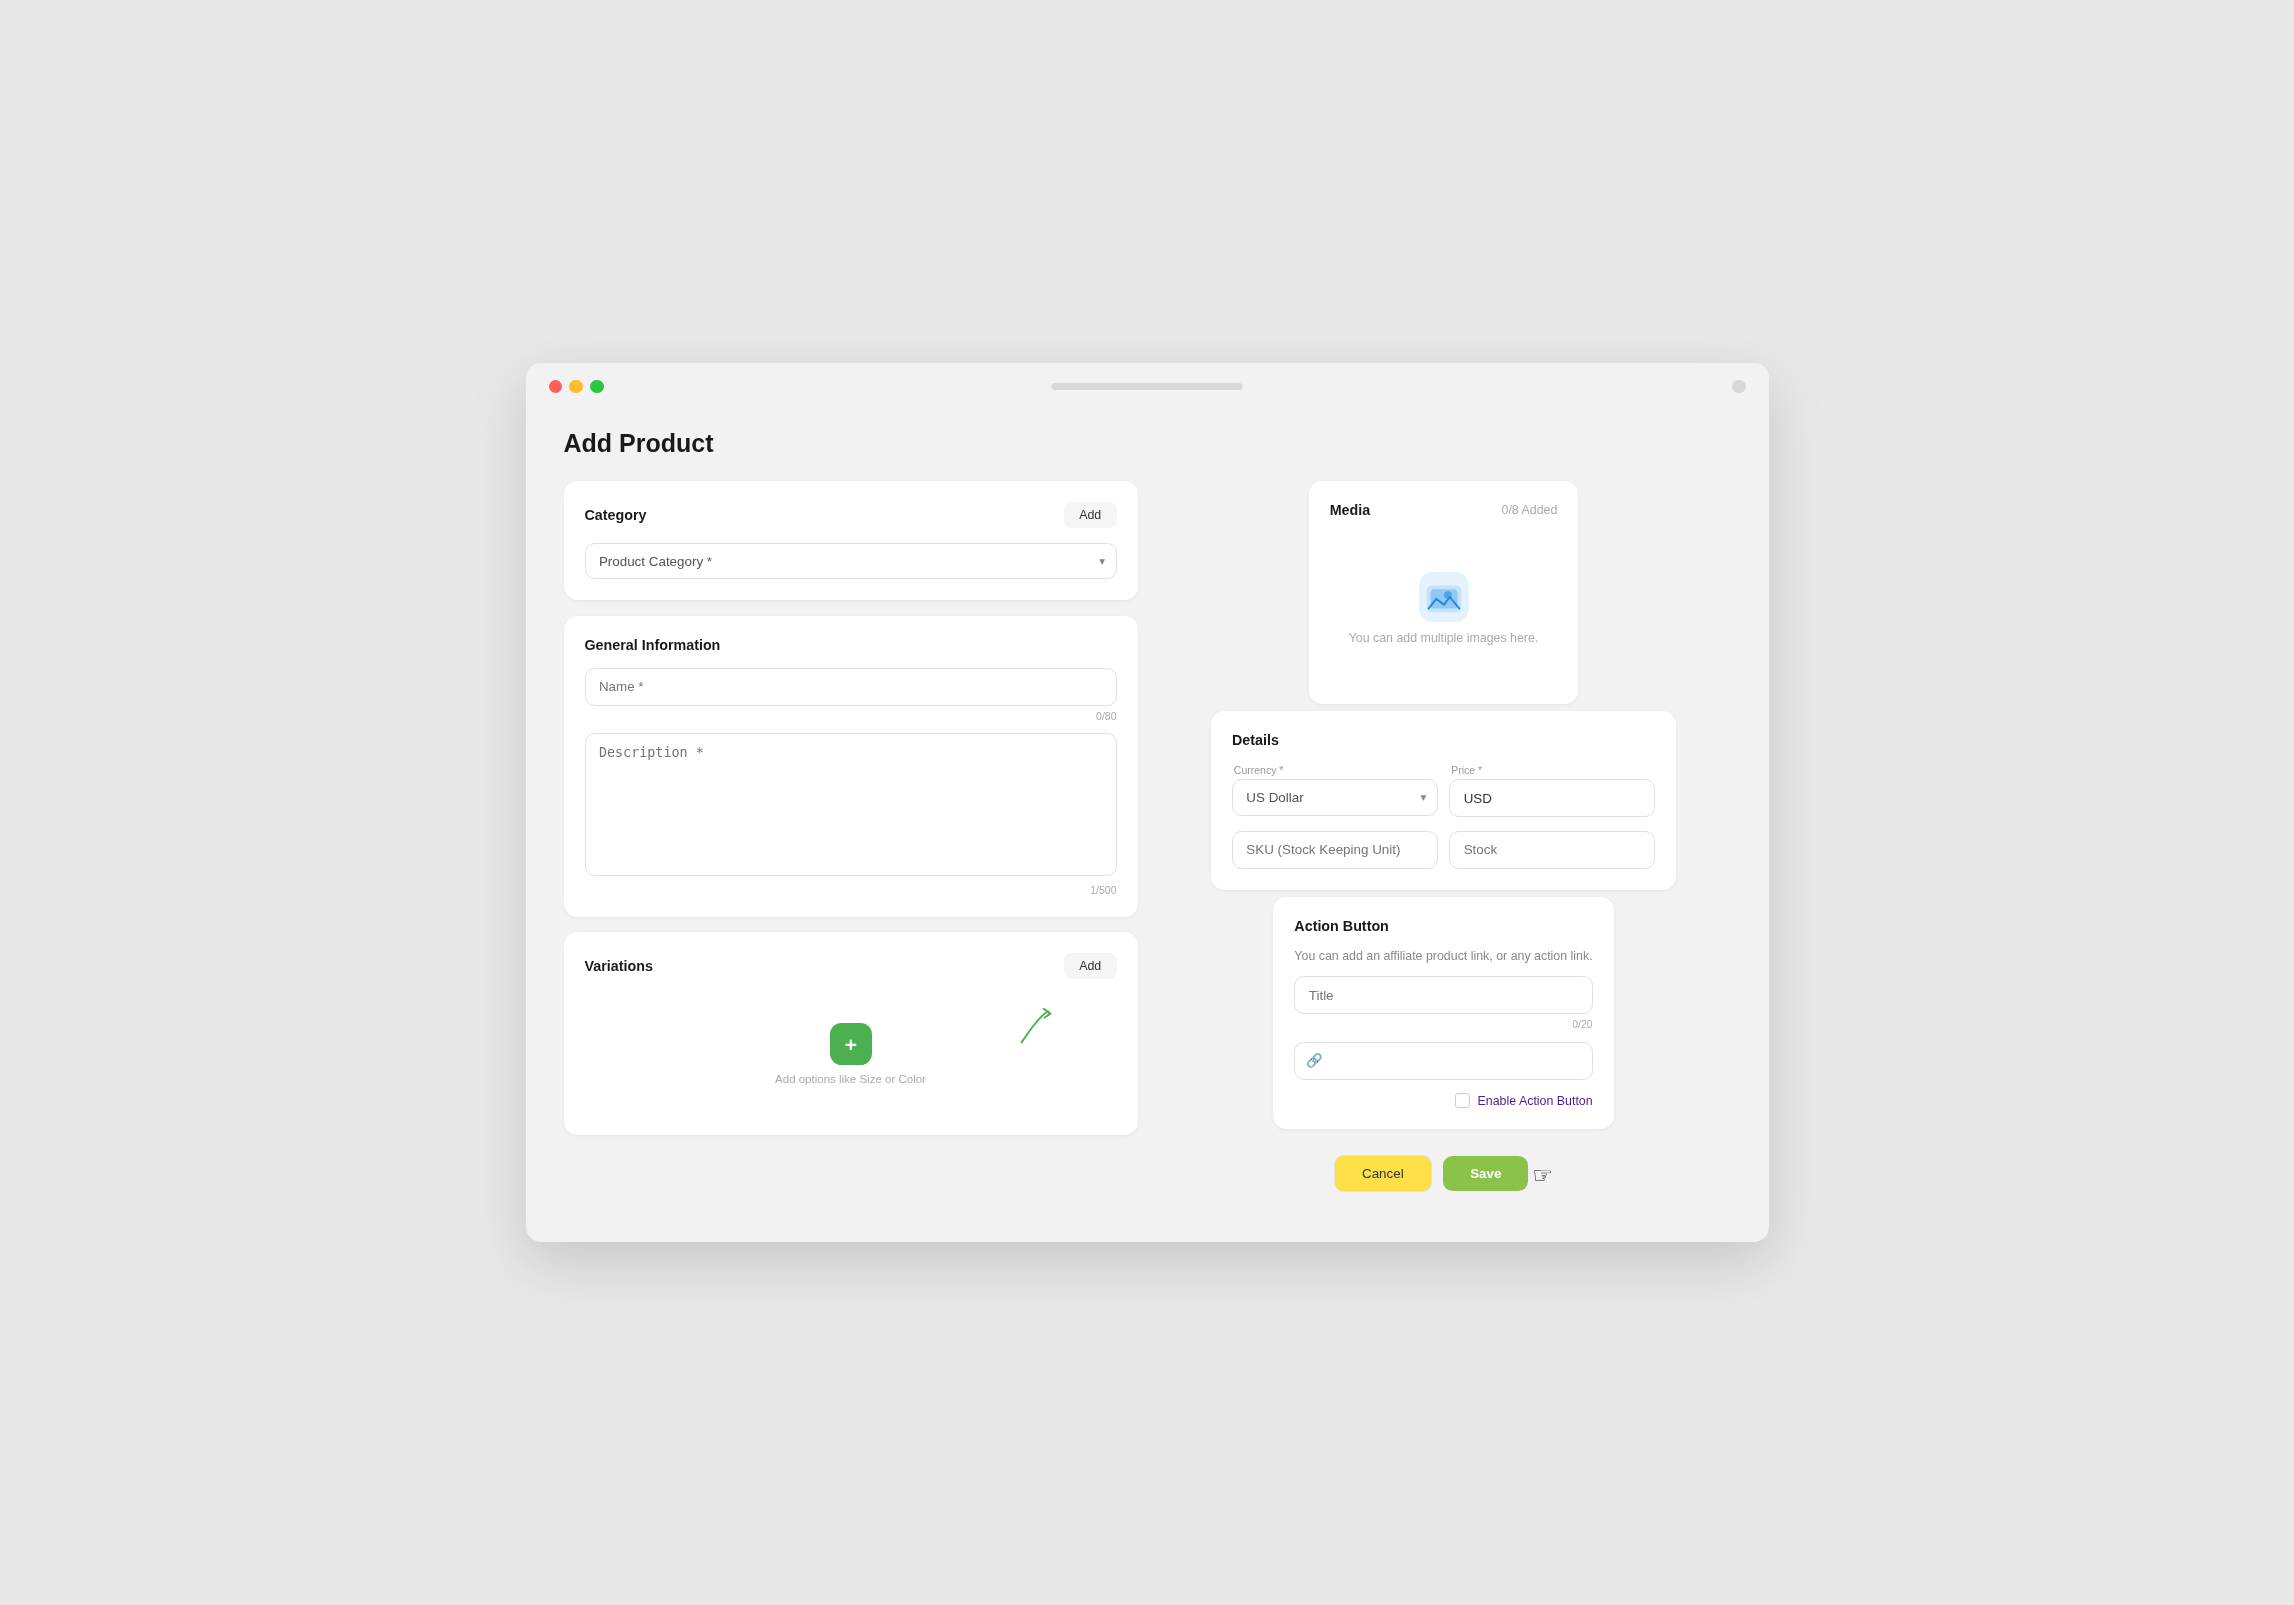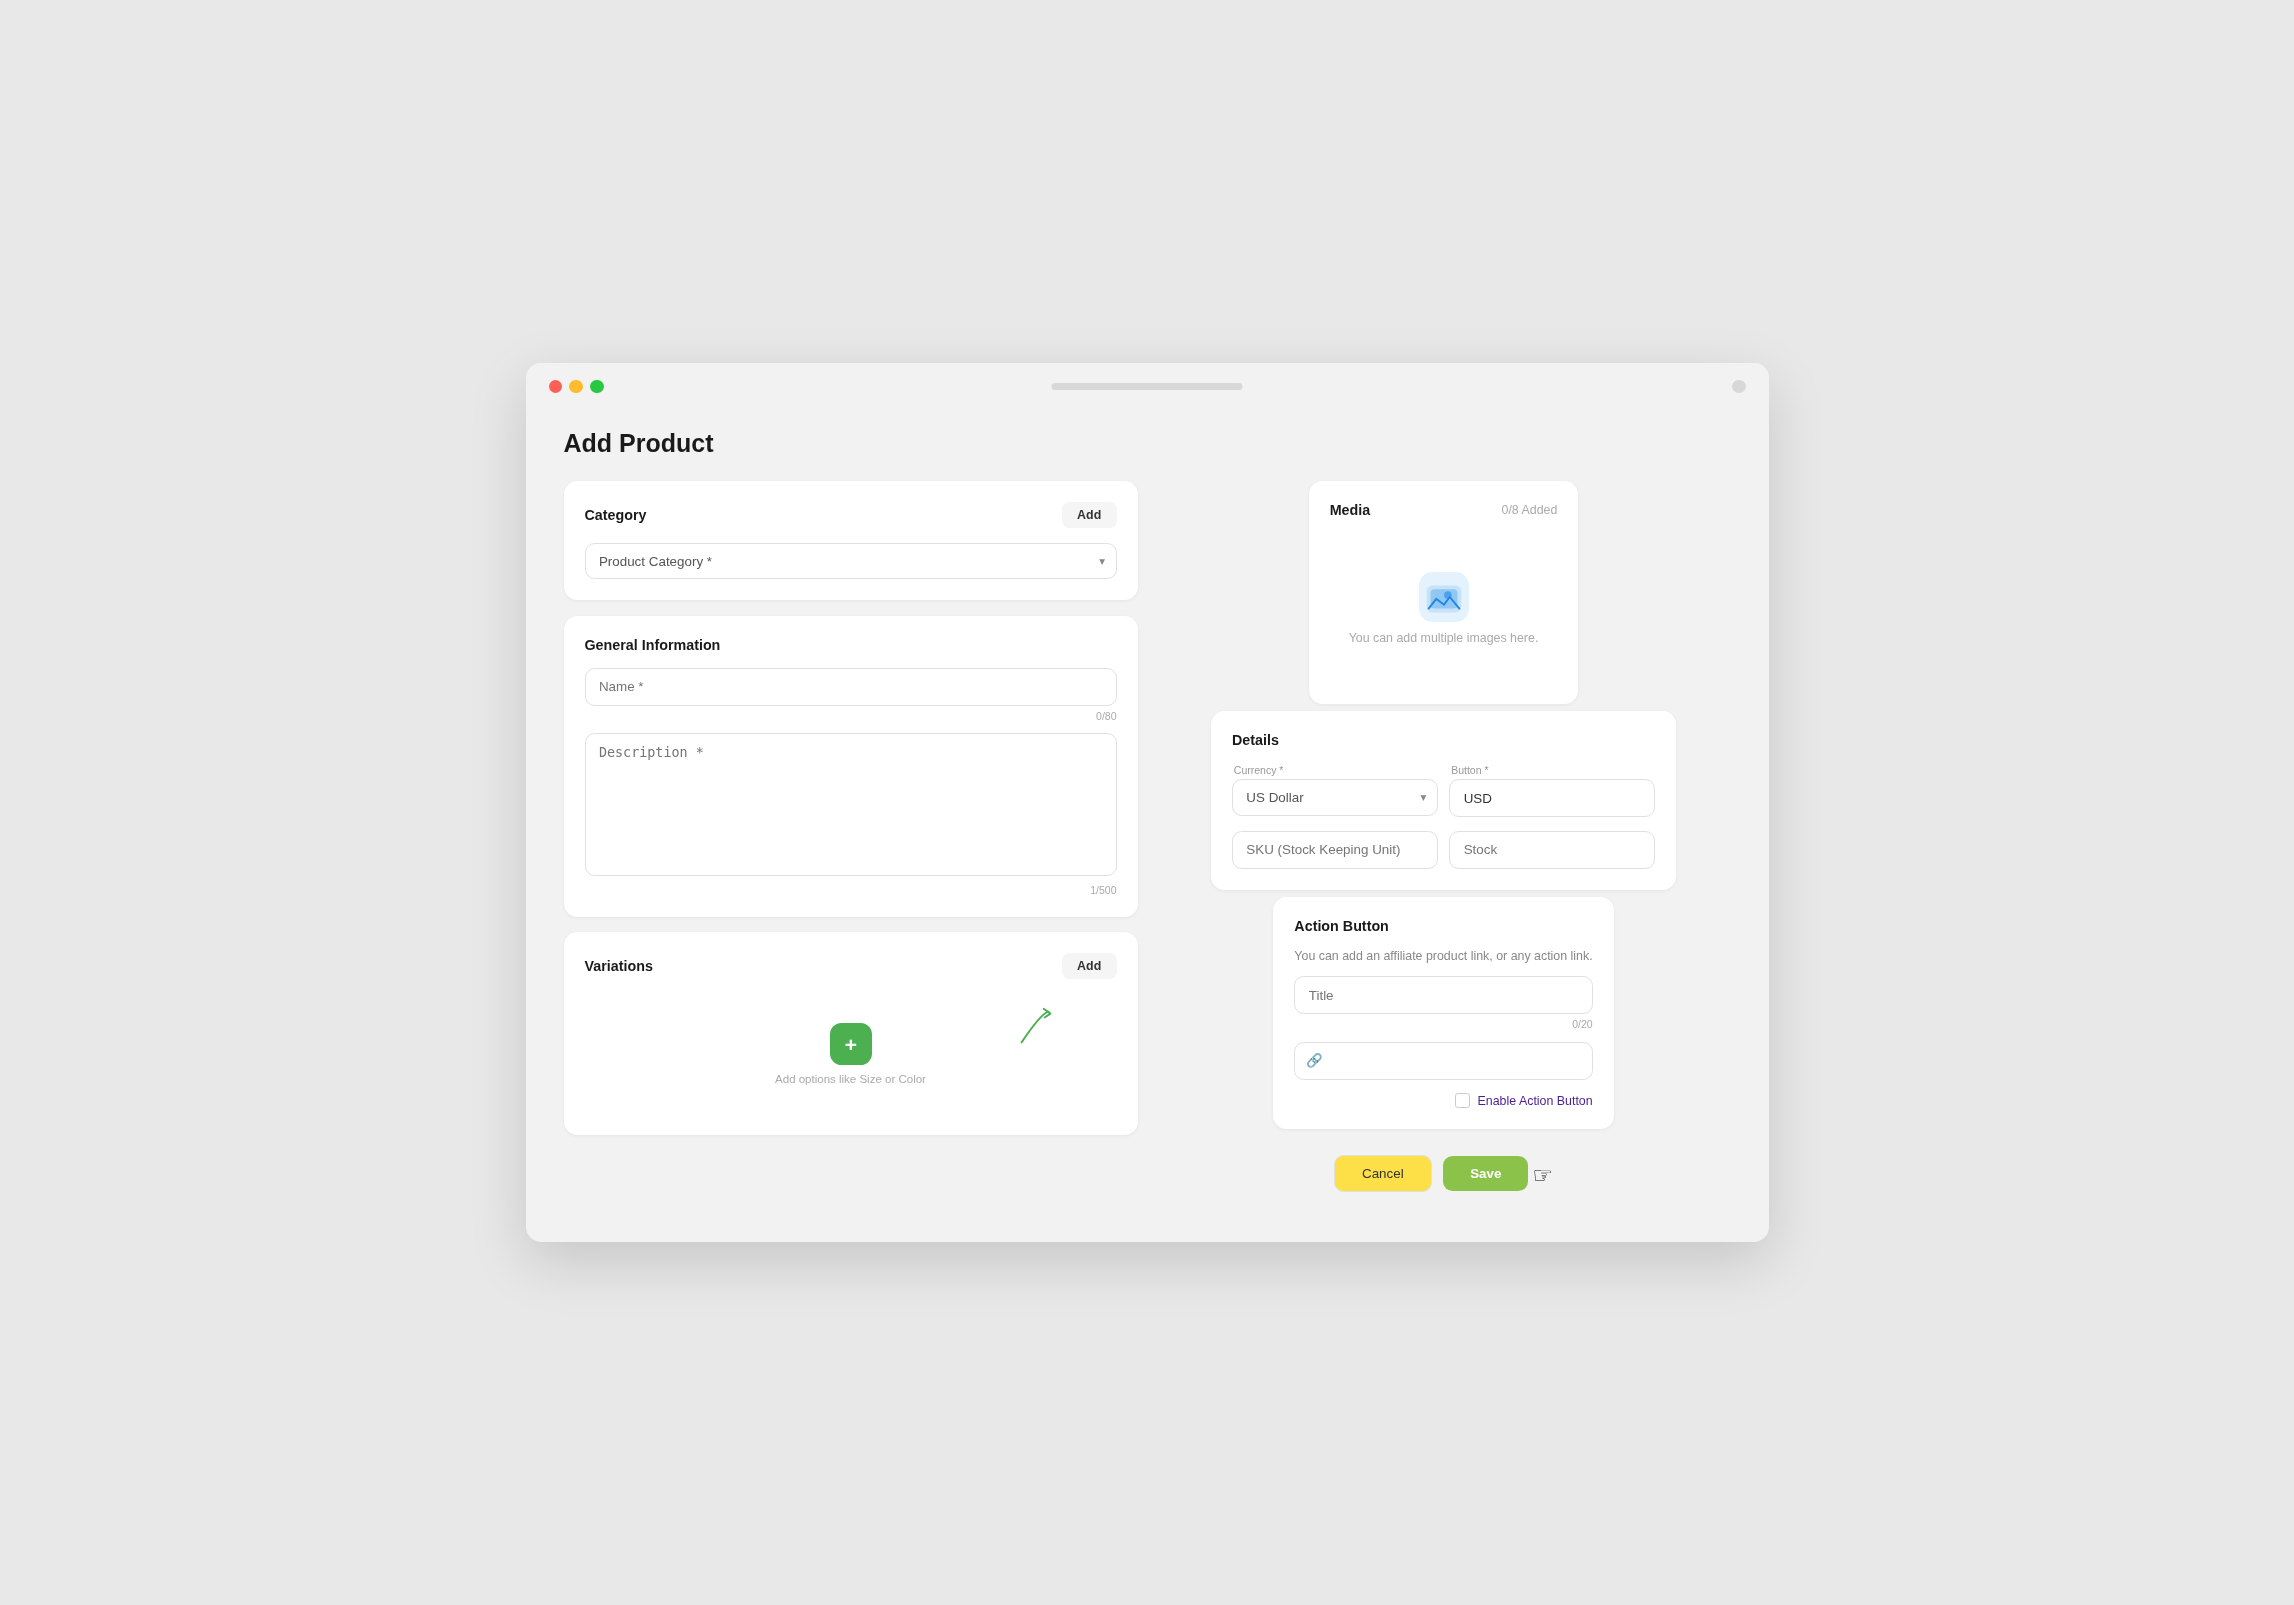--- a/index.html
+++ b/index.html
@@ -99,21 +99,21 @@
       font-size: 14.3px;
       font-weight: 700;
       color: #1a1a1a;
     }
     .btn-add {
       background: #f5f5f5;
       border: none;
       border-radius: 7.6px;
       padding: 5.7px 15.3px;
       font-size: 12.4px;
-      font-weight: 700;
+      font-weight: 400;
       color: #333;
       cursor: pointer;
     }
     .select-wrapper {
       position: relative;
     }
     .select-field {
       width: 100%;
       padding: 9.6px 34px 9.6px 13.4px;
       border: 1.4px solid #e0e0e0;
@@ -426,21 +426,21 @@
           <div class="details-grid">
             <div class="details-row">
               <div class="field-group">
                 <span class="field-label">Currency *</span>
                 <div class="select-wrapper">
                   <select class="select-field"><option>US Dollar</option><option>Euro</option><option>British Pound</option><option>Japanese Yen</option></select>
                   <span class="select-arrow">▾</span>
                 </div>
               </div>
               <div class="field-group">
-                <span class="field-label">Button *</span>
+                <span class="field-label">Price *</span>
                 <input class="input-field" type="text" value="USD" style="">
               </div>
             </div>
             <div class="details-row">
               <input class="input-field" type="text" placeholder="SKU (Stock Keeping Unit)" style="">
               <input class="input-field" type="text" placeholder="Stock" style="">
             </div>
           </div>
         </div>
 

